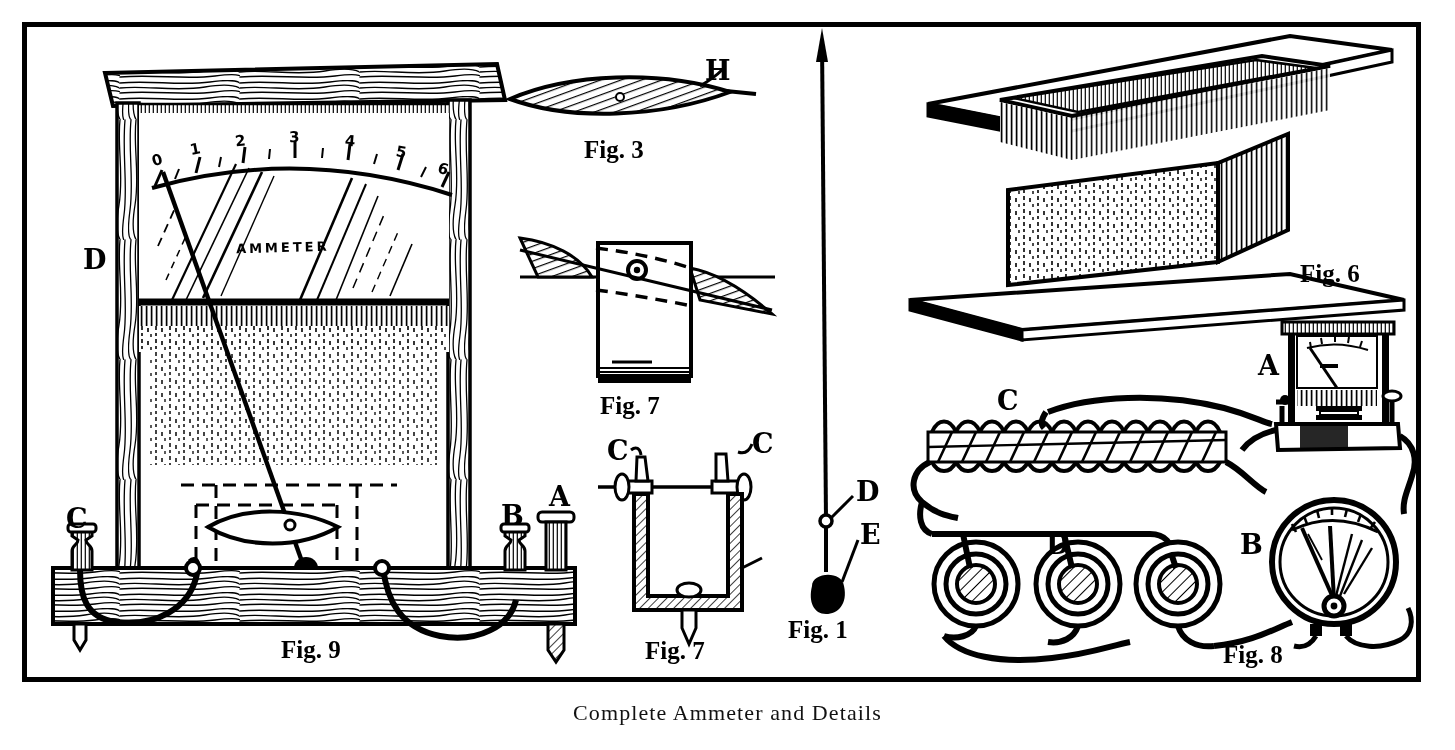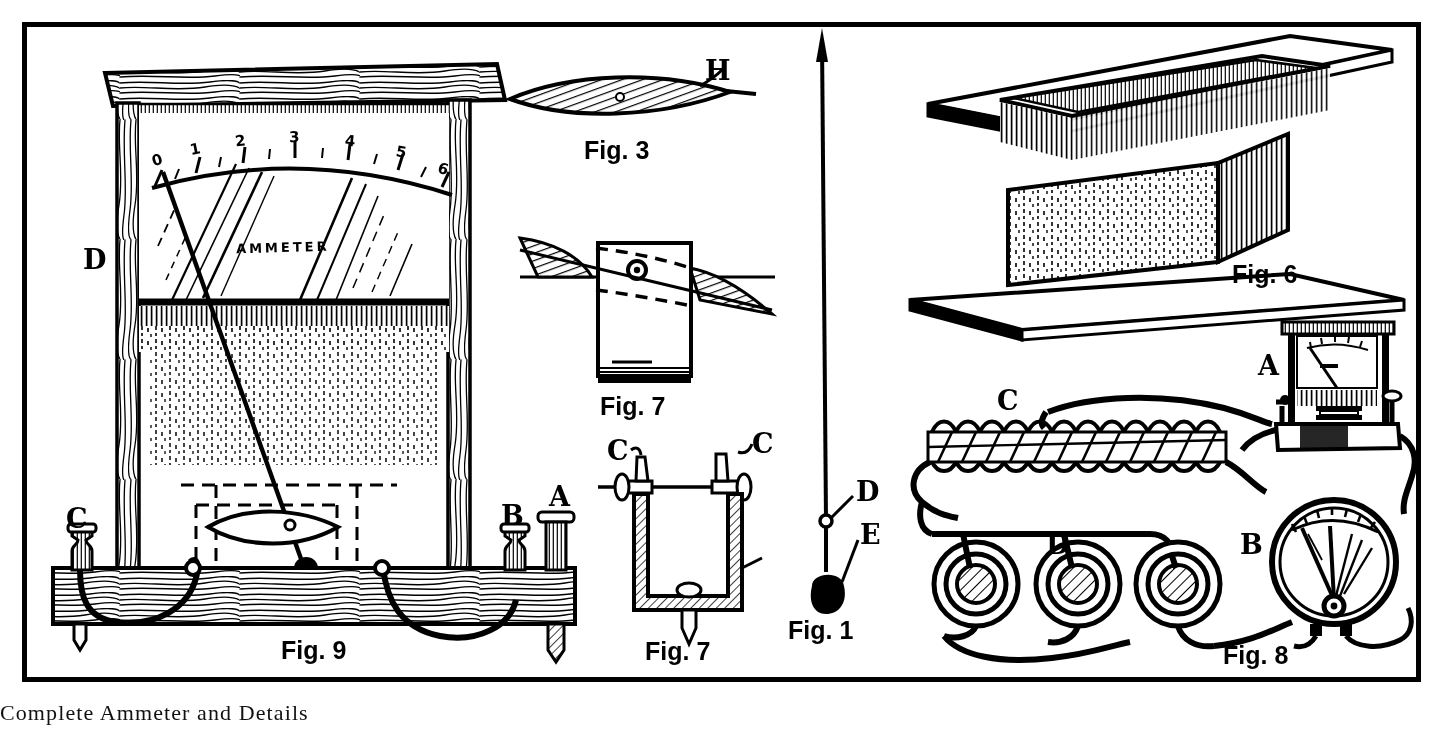--- a/index.html
+++ b/index.html
@@ -20,30 +20,30 @@
     border:5px solid #000;
     box-sizing:border-box;
     background:#fff;
   }
   #plate{position:absolute;left:0;top:0;width:1455px;height:690px;}
   #plate svg{display:block;}
 
   
   #caption{
     position:absolute;left:0;top:700px;width:1455px;
-    text-align:left;
+    text-align:center;
     font-family:"Liberation Serif",serif;
     font-size:22px;
     letter-spacing:1.1px;
     color:#111;
   }
 
   .figlabel{
     position:absolute;
-    font-family:Liberation Sans, sans-serif;
+    font-family:Liberation Serif, serif;
     font-weight:bold;
     font-size:25px;
     letter-spacing:0px;
     color:#000;
     white-space:nowrap;
   }
   .partlabel{
     position:absolute;
     font-family:"DejaVu Serif",serif;
     font-weight:bold;
@@ -548,18 +548,18 @@
   <div class="partlabel" style="left:997px;top:385px;">C</div>
   <div class="partlabel" style="left:1046px;top:529px;">D</div>
   <div class="partlabel" style="left:1240px;top:529px;">B</div>
   <div class="partlabel" style="left:1258px;top:350px;">A</div>
 
   <div class="figlabel" style="left:281px;top:636px;">Fig. 9</div>
   <div class="figlabel" style="left:645px;top:637px;">Fig. 7</div>
   <div class="figlabel" style="left:584px;top:136px;">Fig. 3</div>
   <div class="figlabel" style="left:600px;top:392px;">Fig. 7</div>
   <div class="figlabel" style="left:788px;top:616px;">Fig. 1</div>
-  <div class="figlabel" style="left:1232px;top:260px;">Fig. 6</div>
+  <div class="figlabel" style="left:1300px;top:260px;">Fig. 6</div>
   <div class="figlabel" style="left:1223px;top:641px;">Fig. 8</div>
 
   <div id="caption">Complete Ammeter and Details</div>
 
 </div>
 
 </body></html>

